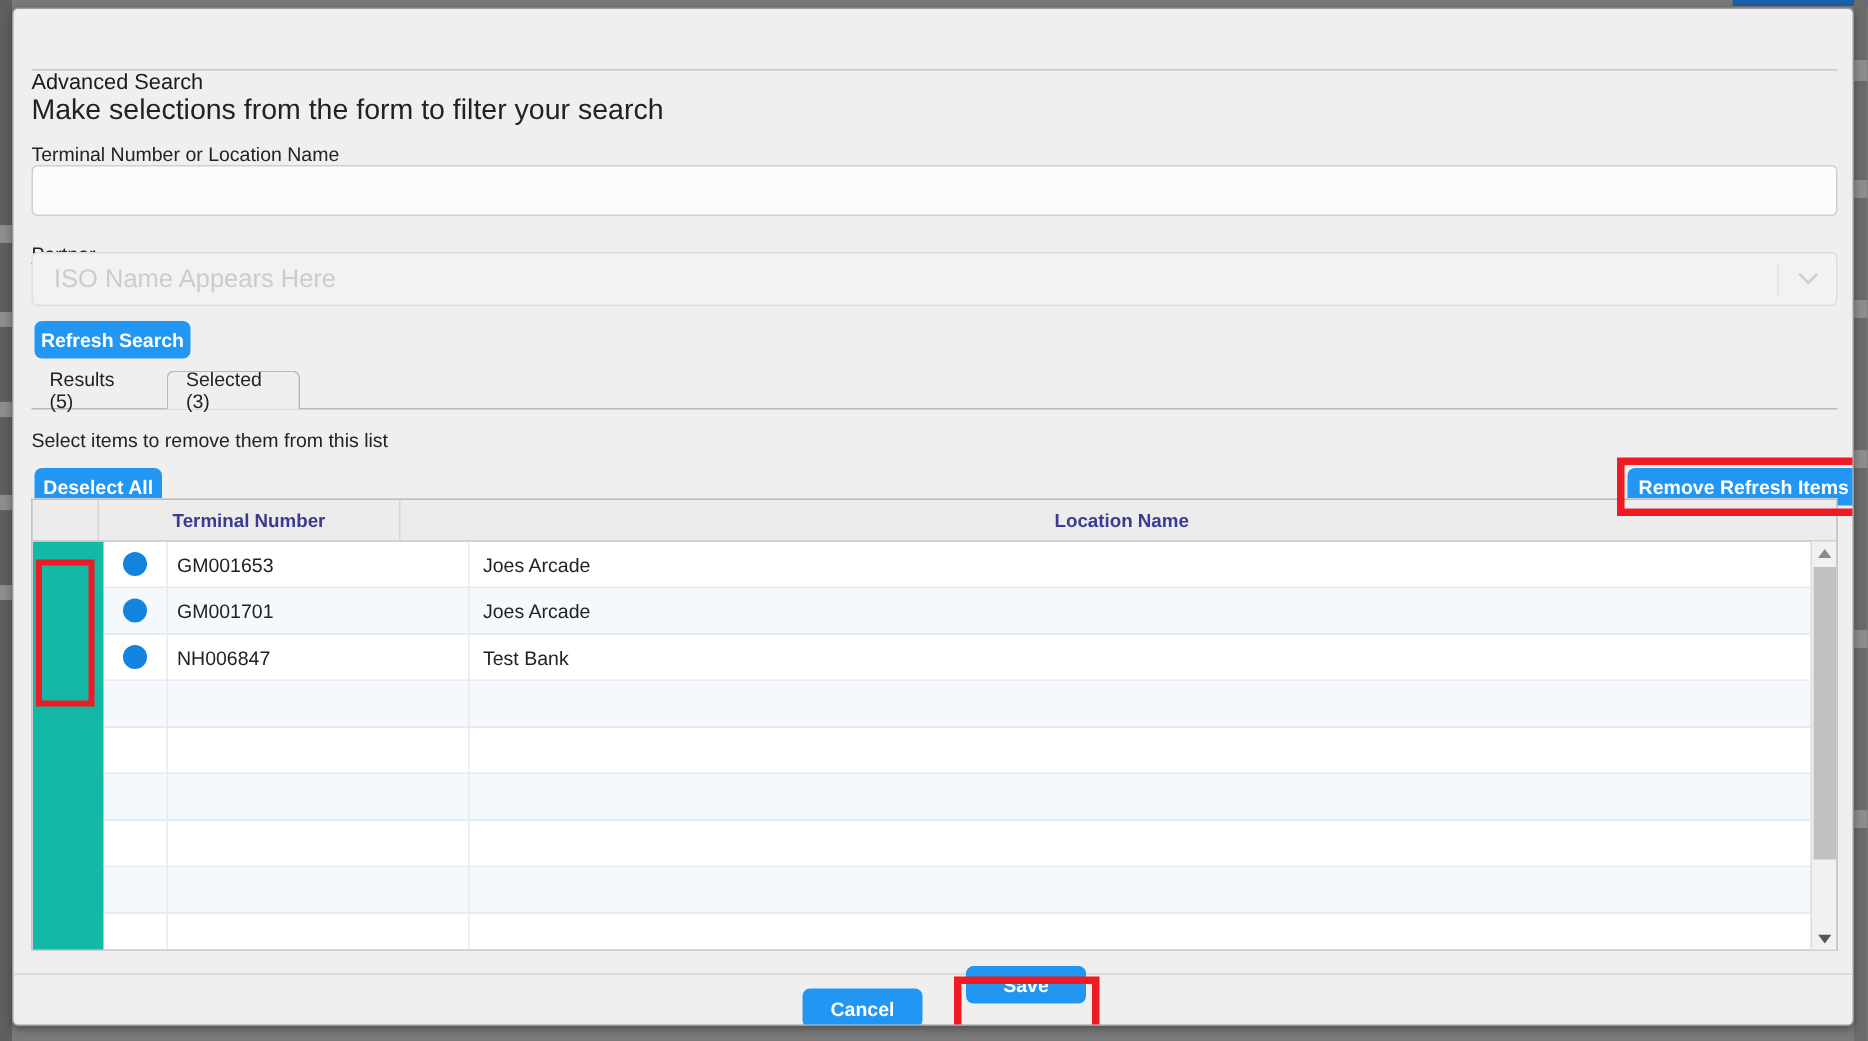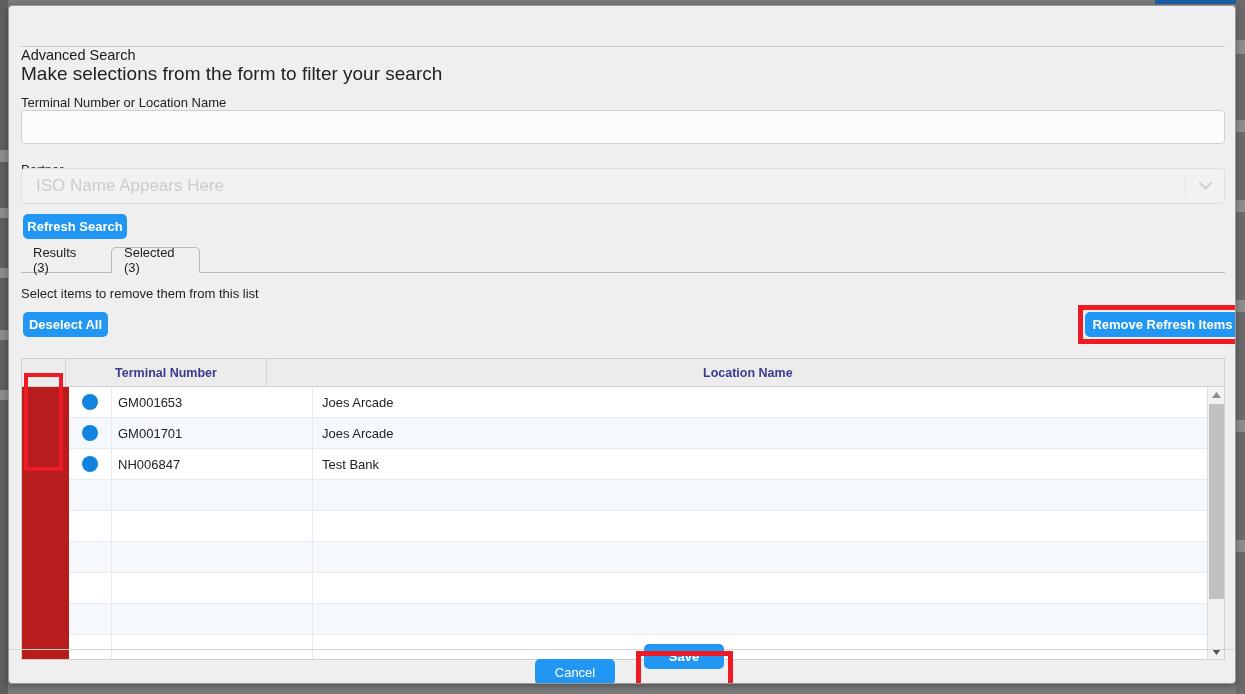--- a/index.html
+++ b/index.html
@@ -115,21 +115,21 @@
     font-family: "Liberation Sans", sans-serif;
     font-size: 13px; font-weight: bold;
     cursor: pointer;
     padding: 0;
     line-height: 1;
     display:flex; align-items:center; justify-content:center;
   }
   #btn-refresh  { left: 14px;  top: 208px; width: 104px; height: 25px; }
   #btn-deselect { left: 14px;  top: 306px; width: 85px;  height: 25px; }
   #btn-remove   { left: 1076px; top: 306px; width: 155px; height: 25px; }
-  #btn-cancel   { left: 526px; top: 653px; width: 80px; height: 26px; font-weight:normal;text-align:right; }
+  #btn-cancel   { left: 526px; top: 653px; width: 80px; height: 26px; font-weight:bold;text-align:right; }
   #btn-save     { left: 635px; top: 638px; width: 80px; height: 25px; font-weight:bold; }
 
   
   .tabstrip {
     position: absolute; left: 12px; top: 241px;
     width: 1204px; height: 26px;
   }
   .tabstrip .baseline {
     position: absolute; left: 0; bottom: 0;
     width: 1204px; height: 1px; background: #b9b9b9;
@@ -153,24 +153,24 @@
   }
 
   .sub-hint {
     position: absolute; left: 12px; top: 280px;
     font-size: 13px; color: #222;
   }
 
   
   .table-wrap {
     position: absolute;
-    left: 12px; top: 352px;
+    left: 12px; top: 326px;
     width: 1204px; height: 302px;
     border: 1px solid #cfcfcf;
-    background: #b91c1c;
+    background: #14b8a6;
     overflow: hidden;
   }
   .thead {
     position: relative;
     height: 28px;
     background: #ececec;
     border-bottom: 1px solid #cfcfcf;
   }
   .thead .th {
     position: absolute; top: 0; height: 27px;
@@ -300,21 +300,21 @@
       <svg width="13" height="8" viewBox="0 0 13 8">
           <path d="M1 1 L6.5 6.5 L12 1" fill="none" stroke="#cfcfcf" stroke-width="1.8" stroke-linecap="round" stroke-linejoin="round"></path>
         </svg>
     </span>
   </div>
 
   <button class="btn-blue" id="btn-refresh">Refresh Search</button>
 
   <div class="tabstrip">
     <div class="baseline"></div>
-    <div class="tab inactive">Results (3)</div>
+    <div class="tab inactive">Results (5)</div>
     <div class="tab active">Selected (3)</div>
   </div>
 
   <div class="sub-hint">Select items to remove them from this list</div>
 
   <button class="btn-blue" id="btn-deselect">Deselect All</button>
   <button class="btn-blue" id="btn-remove">Remove Refresh Items</button>
 
   <div class="table-wrap">
     <div class="thead">

